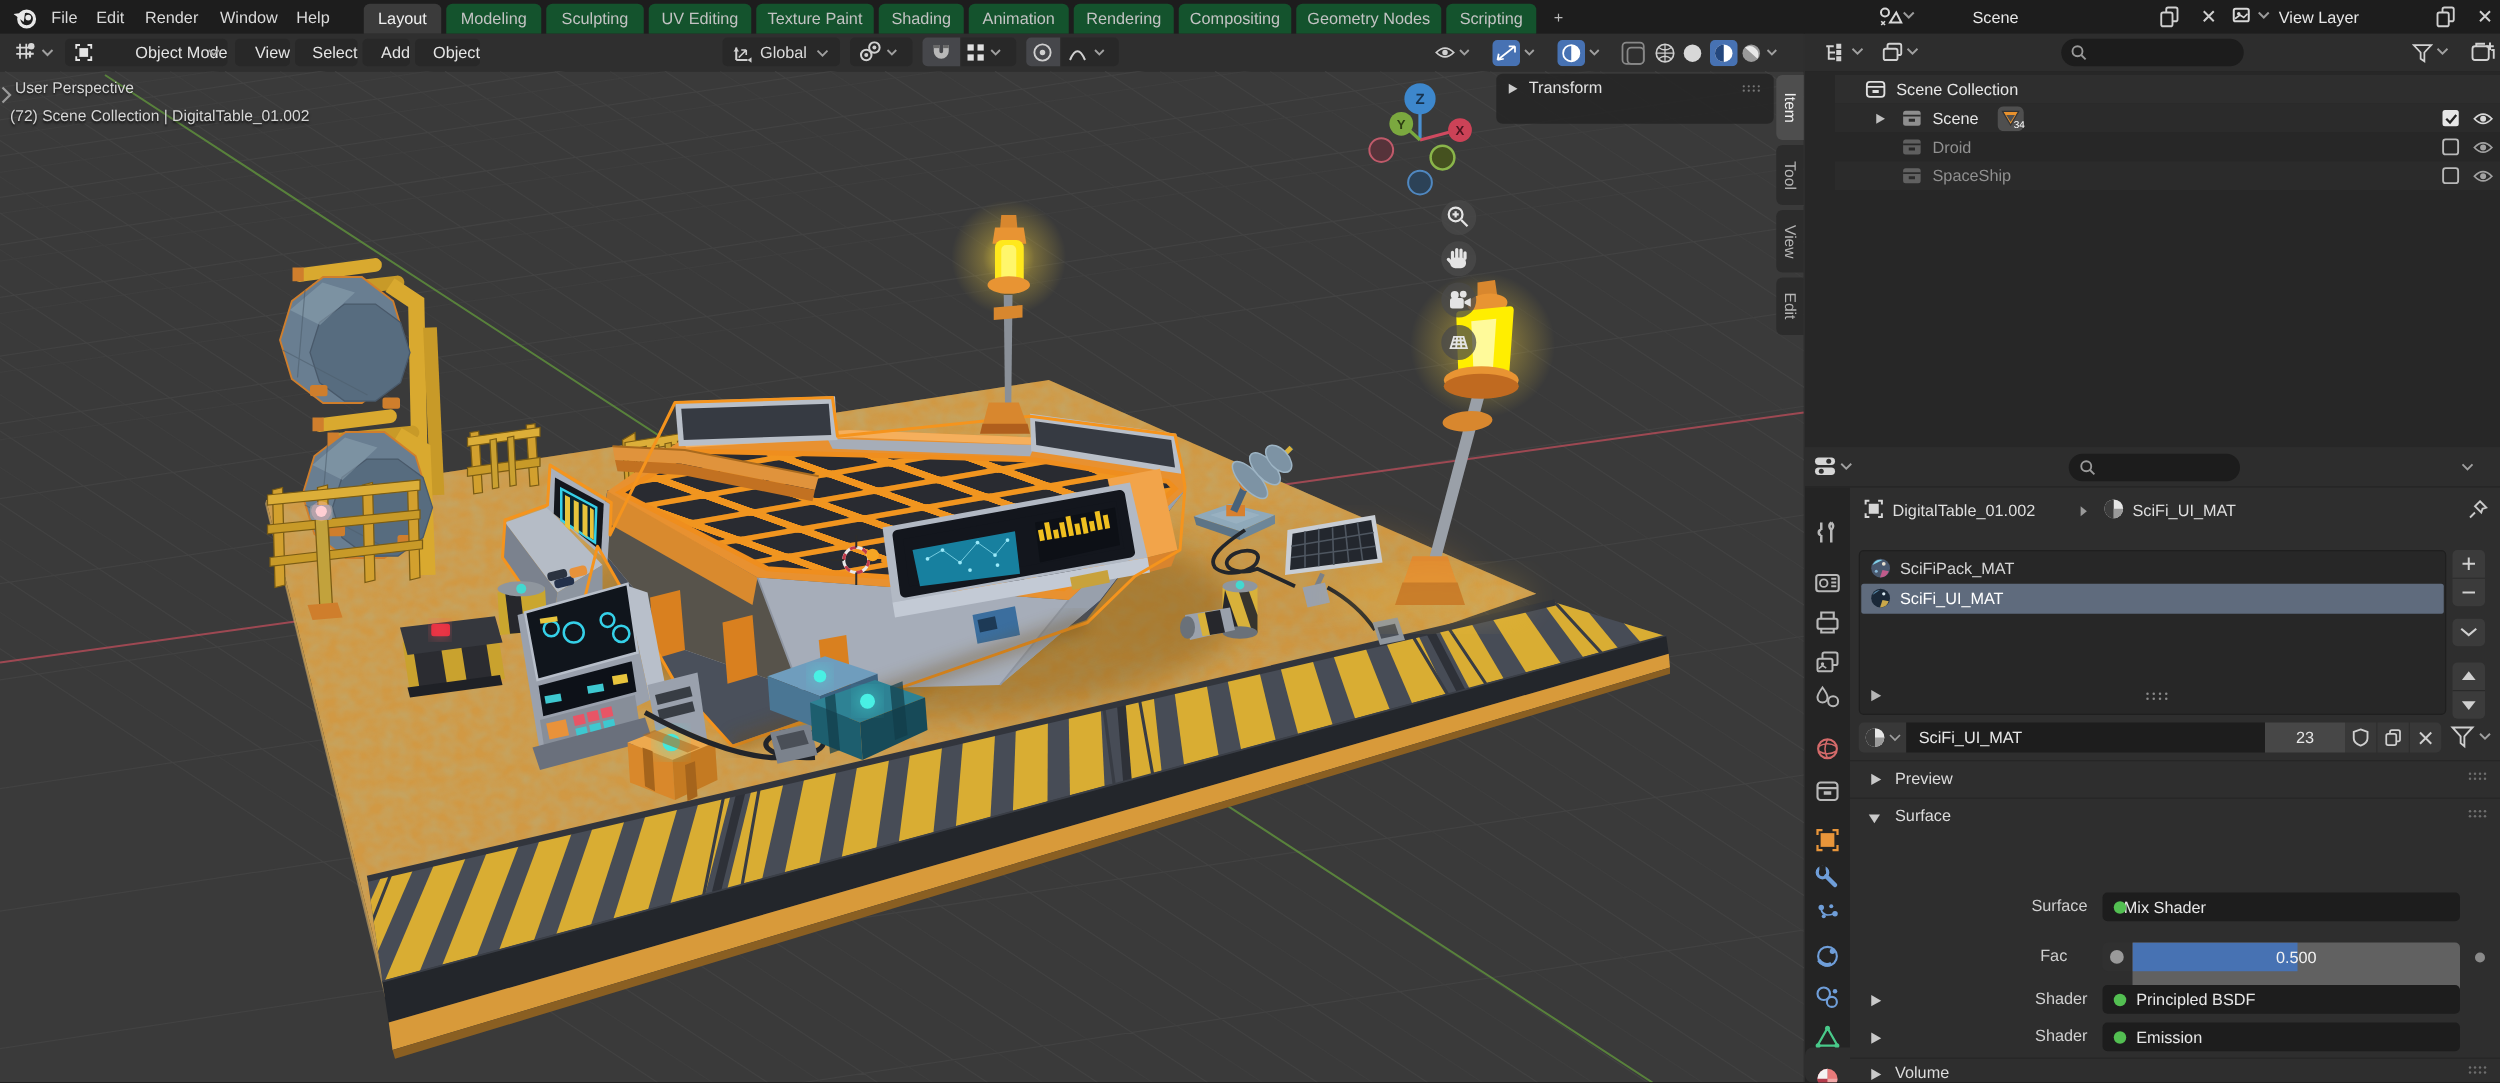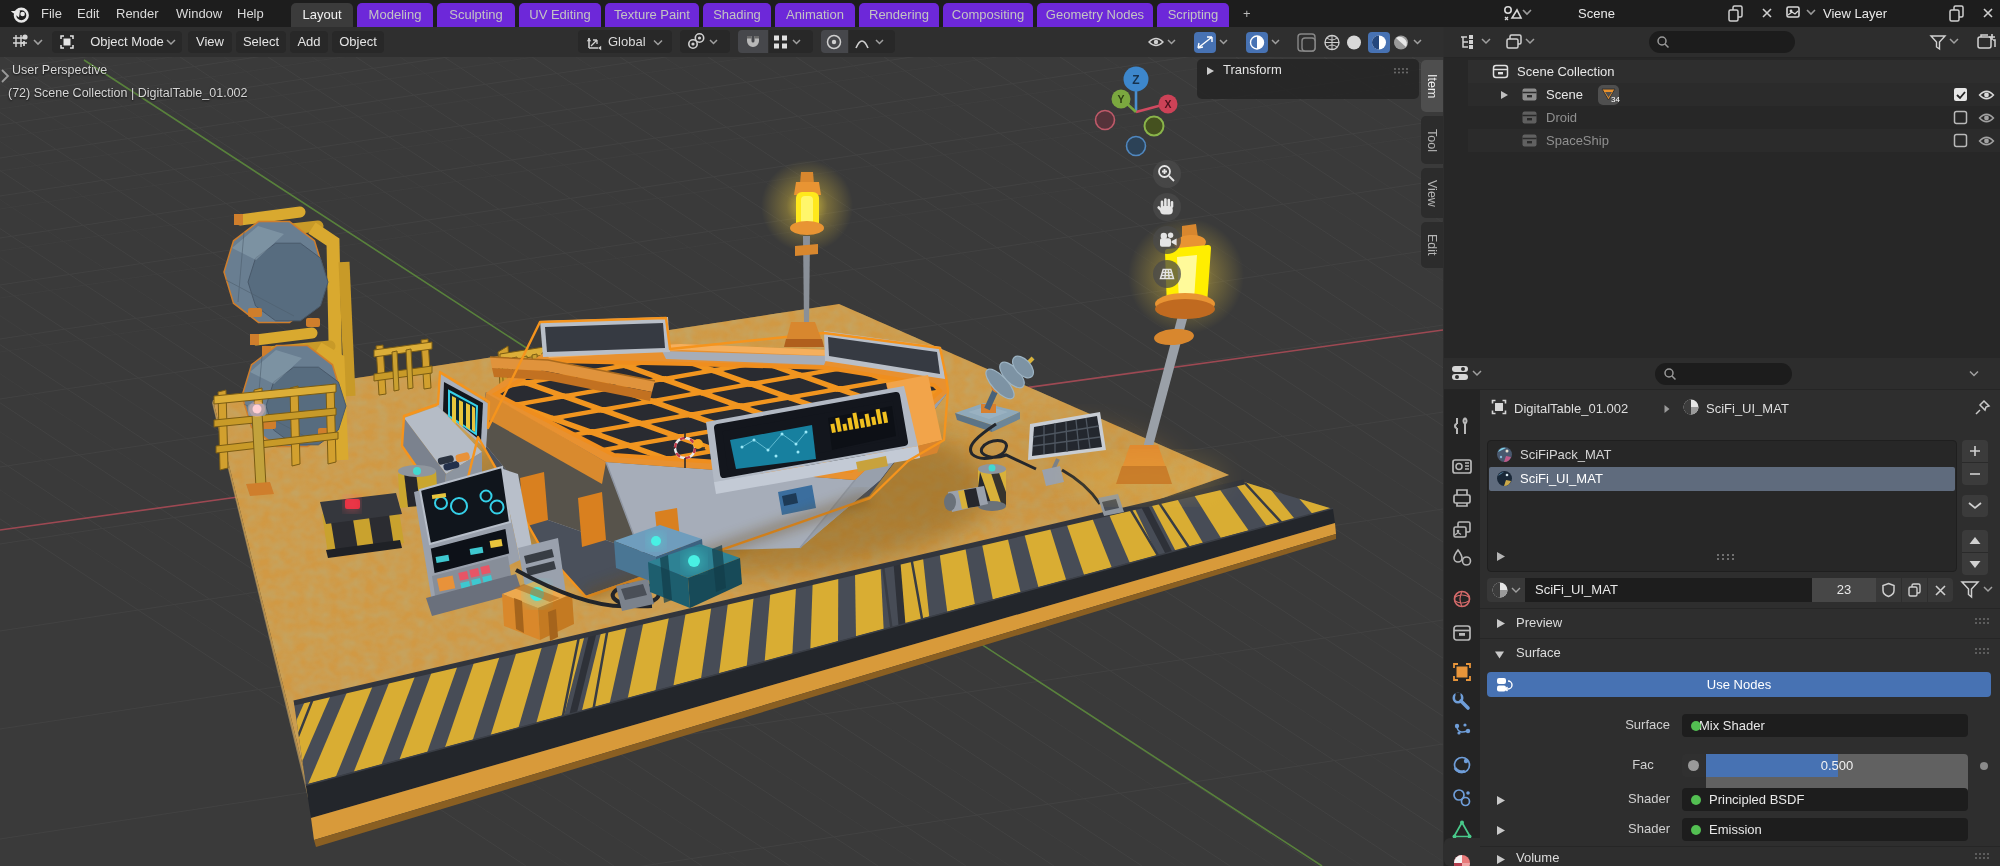--- a/index.html
+++ b/index.html
@@ -3,27 +3,27 @@
 <meta charset="utf-8">
 <style>
   html,body{margin:0;padding:0;background:#111;}
   #page{position:relative;width:2000px;height:866px;overflow:hidden;
     font-family:"Liberation Sans",sans-serif;background:#2e2e2e;}
   .abs{position:absolute;}
   
   #topbar{left:0;top:0;width:2000px;height:27px;background:#1d1d1d;}
   .menu{color:#dadada;font-size:13px;line-height:27px;position:absolute;top:0;}
   .wtab{position:absolute;top:3px;height:24px;border-radius:5px 5px 0 0;
-    background:#6d28d9;color:#c3c3c3;font-size:13px;line-height:24px;text-align:center;}
+    background:#14532d;color:#c3c3c3;font-size:13px;line-height:24px;text-align:center;}
   .wtab.act{background:#3b3b3b;color:#f1f1f1;}
   
   #hdr2{left:0;top:27px;width:1443px;height:31px;background:#2f2f2f;border-bottom:1px solid #252525;box-sizing:border-box;}
   #outlhdr{left:1444px;top:27px;width:556px;height:31px;background:#2d2d2d;border-bottom:1px solid #252525;box-sizing:border-box;}
   .btn2{position:absolute;top:4px;height:22px;background:#282828;border-radius:4px;
-    color:#e4e4e4;font-size:13px;line-height:22px;text-align:center;}
+    color:#e4e4e4;font-size:13px;line-height:22px;text-align:right;}
   
   #outliner{left:1444px;top:58px;width:556px;height:300px;background:#272727;}
   .orow{position:absolute;left:0;width:556px;height:23px;font-size:13px;color:#cfcfcf;line-height:23px;margin-left:24px;}
   
   #props{left:1444px;top:358px;width:556px;height:508px;background:#2e2e2e;}
   #ptabs{position:absolute;left:0;top:32px;width:36px;height:476px;background:#242424;}
   .plabel{position:absolute;color:#d2d2d2;font-size:13px;}
   .pfield{position:absolute;background:#1d1d1d;border-radius:4px;color:#e8e8e8;font-size:13px;}
   .dot{position:absolute;width:10px;height:10px;border-radius:50%;background:#53bf52;}
 </style>
@@ -926,29 +926,20 @@
           <circle cx="2" cy="2" r="1"></circle>
           <circle cx="6" cy="2" r="1"></circle>
           <circle cx="10" cy="2" r="1"></circle>
           <circle cx="14" cy="2" r="1"></circle>
       <circle cx="2" cy="6" r="1"></circle>
           <circle cx="6" cy="6" r="1"></circle>
           <circle cx="10" cy="6" r="1"></circle>
           <circle cx="14" cy="6" r="1"></circle>
         </g>
     </svg>
-    <div class="abs" style="left:43px;top:314px;width:504px;height:25px;background:#4772b3;border-radius:4px;color:#fff;font-size:13px;line-height:25px;text-align:center">
-      <svg class="abs" style="left:8px;top:4px" width="18" height="17" viewBox="0 0 18 17">
-        <rect x="2" y="2" width="9" height="6" rx="2" fill="#fff"></rect>
-        <rect x="2" y="9.5" width="9" height="6" rx="2" fill="#fff"></rect>
-        <path d="M13,5 a4,4 0 0 1 0,8 h-2" fill="none" stroke="#fff" stroke-width="1.4"></path>
-        <path d="M12.5,11 l-2,2 2,2" fill="none" stroke="#fff" stroke-width="1.4"></path>
-      </svg>
-      Use Nodes
-    </div>
     <span class="plabel" style="left:172px;top:359px;width:54px;text-align:right;color:#d0d0d0">Surface</span>
     <div class="abs pfield" style="left:238px;top:356px;width:286px;height:23px;line-height:23px">
       <span class="dot" style="left:9px;top:6.5px"></span><span style="margin-left:17px">Mix Shader</span>
     </div>
     <span class="plabel" style="left:172px;top:399px;width:54px;text-align:center;color:#d0d0d0">Fac</span>
     <div class="abs" style="left:238px;top:396px;width:23px;height:23px;background:#303030;border-radius:4px 0 0 4px">
       <div class="abs" style="left:6px;top:6px;width:11px;height:11px;border-radius:50%;background:#9a9a9a"></div>
     </div>
     <div class="abs" style="left:262px;top:396px;width:262px;height:40px;background:#616161;border-radius:0 4px 4px 0;overflow:hidden">
       <div class="abs" style="left:0;top:0;width:132px;height:23px;background:#4772b3"></div>

